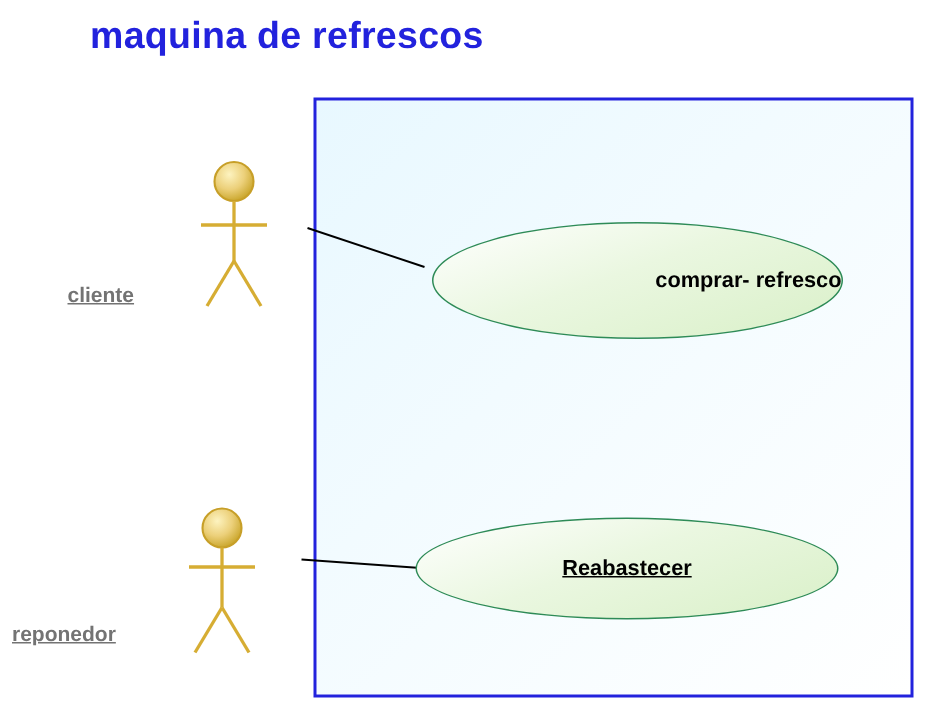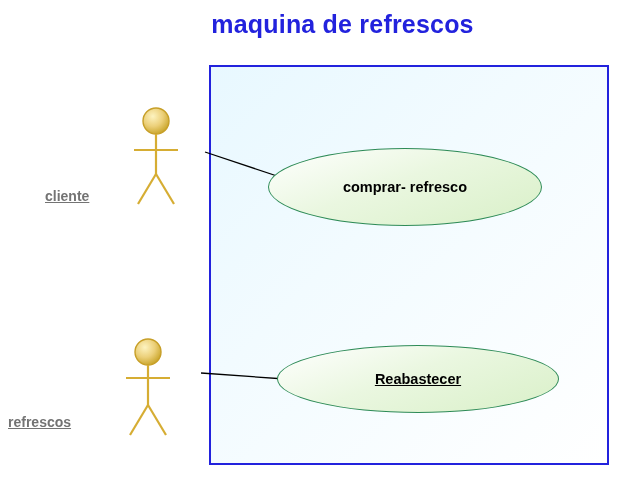--- a/index.html
+++ b/index.html
@@ -17,21 +17,21 @@
     position: relative;
     width: 625px;
     height: 481px;
   }
   
   #diagram-title {
     position: absolute;
     left: 0;
     top: 10px;
     width: 625px;
-    text-align: center;
+    text-align: left;
     padding-left: 60px;
     box-sizing: border-box;
     color: #2222dd;
     font-size: 25px;
     font-weight: bold;
     letter-spacing: 0.2px;
     white-space: nowrap;
   }
   
   #system-boundary {
@@ -75,24 +75,25 @@
     justify-content: center;
     box-sizing: border-box;
   }
   .usecase-label {
     font-size: 14.5px;
     font-weight: bold;
     color: #000000;
     white-space: nowrap;
   }
   #usecase-comprar {
-    left: 268px;
+    left: 288px;
     top: 148px;
     width: 274px;
     height: 78px;
+    justify-content: flex-end;
   }
   #usecase-reabastecer {
     left: 277px;
     top: 345px;
     width: 282px;
     height: 68px;
     text-decoration: underline;
   }
   
   #associations {
@@ -145,21 +146,21 @@
           <stop offset="100%" stop-color="#caa62c"></stop>
         </radialGradient>
       </defs>
       <circle cx="28" cy="17" r="13" fill="url(#headgrad2)" stroke="#c79f28" stroke-width="1.4"></circle>
       <line x1="28" y1="30" x2="28" y2="70" stroke="#d6ad33" stroke-width="2.2"></line>
       <line x1="6" y1="43" x2="50" y2="43" stroke="#d6ad33" stroke-width="2.2"></line>
       <line x1="28" y1="70" x2="10" y2="100" stroke="#d6ad33" stroke-width="2.2"></line>
       <line x1="28" y1="70" x2="46" y2="100" stroke="#d6ad33" stroke-width="2.2"></line>
     </svg>
   </div>
-  <div class="actor-label" id="label-reponedor">refrescos</div>
+  <div class="actor-label" id="label-reponedor">reponedor</div>
 
   <div class="usecase" id="usecase-comprar">
     <span class="usecase-label">comprar- refresco</span>
   </div>
 
   <div class="usecase" id="usecase-reabastecer">
     <span class="usecase-label">Reabastecer</span>
   </div>
 
 </div>

